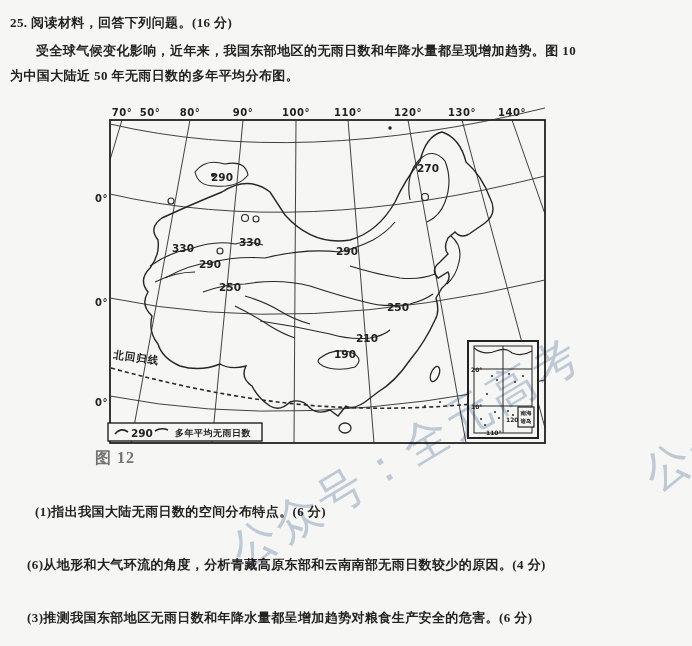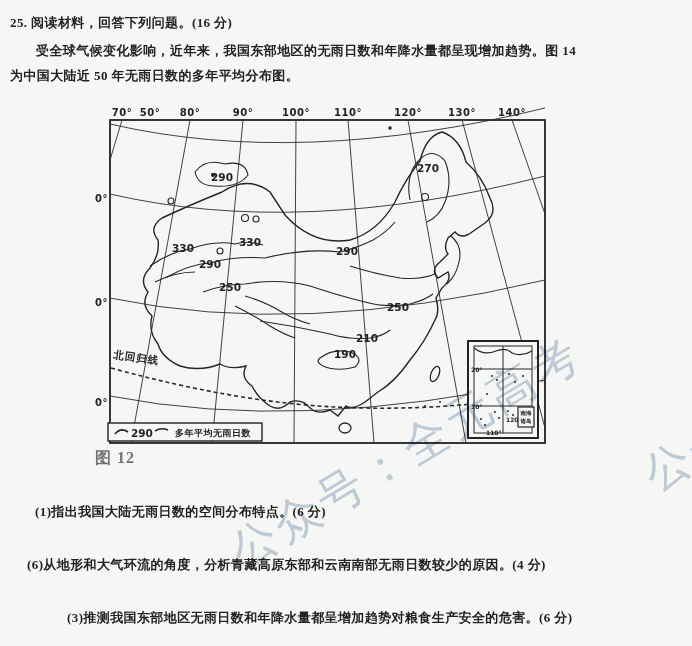--- a/index.html
+++ b/index.html
@@ -39,21 +39,21 @@
   .contour-num{font-size:10.5px;font-weight:700;}
   .tiny{font-size:6px;font-weight:700;}
   .nameszb{font-size:5.5px;font-weight:700;}
   .legend-txt{font-size:9px;font-weight:700;letter-spacing:0.5px;}
   .tropic-txt{font-size:10.5px;font-weight:700;letter-spacing:1px;}
 </style>
 </head>
 <body>
 
 <div class="txt" style="left:10px;top:14px;">25. 阅读材料，回答下列问题。(16 分)</div>
-<div class="txt" style="left:36px;top:42px;">受全球气候变化影响，近年来，我国东部地区的无雨日数和年降水量都呈现增加趋势。图 14</div>
+<div class="txt" style="left:36px;top:42px;">受全球气候变化影响，近年来，我国东部地区的无雨日数和年降水量都呈现增加趋势。图 10</div>
 <div class="txt" style="left:10px;top:67px;">为中国大陆近 50 年无雨日数的多年平均分布图。</div>
 
 <div class="map-wrap">
 <svg width="455" height="345" viewBox="0 0 455 345">
 
   <text class="lonlat" x="27" y="10" text-anchor="middle">70°</text>
   <text class="lonlat" x="55" y="10" text-anchor="middle">50°</text>
   <text class="lonlat" x="95" y="10" text-anchor="middle">80°</text>
   <text class="lonlat" x="148" y="10" text-anchor="middle">90°</text>
   <text class="lonlat" x="201" y="10" text-anchor="middle">100°</text>
@@ -166,16 +166,16 @@
     <text class="nameszb" x="431" y="309" text-anchor="middle">南海</text>
     <text class="nameszb" x="431" y="317" text-anchor="middle">诸岛</text>
   </g>
 </svg>
 </div>
 
 <div class="fig-caption">图 12</div>
 
 <div class="txt" style="left:35px;top:503px;">(1)指出我国大陆无雨日数的空间分布特点。(6 分)</div>
 <div class="txt" style="left:27px;top:556px;">(6)从地形和大气环流的角度，分析青藏高原东部和云南南部无雨日数较少的原因。(4 分)</div>
-<div class="txt" style="left:27px;top:609px;margin-left:40px;">(3)推测我国东部地区无雨日数和年降水量都呈增加趋势对粮食生产安全的危害。(6 分)</div>
+<div class="txt" style="left:27px;top:609px;">(3)推测我国东部地区无雨日数和年降水量都呈增加趋势对粮食生产安全的危害。(6 分)</div>
 
 <div class="watermark" style="left:235px;top:525px;">公众号：全元高考</div>
 <div class="watermark" style="left:648px;top:448px;">公众号：全元高考</div>
 
 </body></html>

